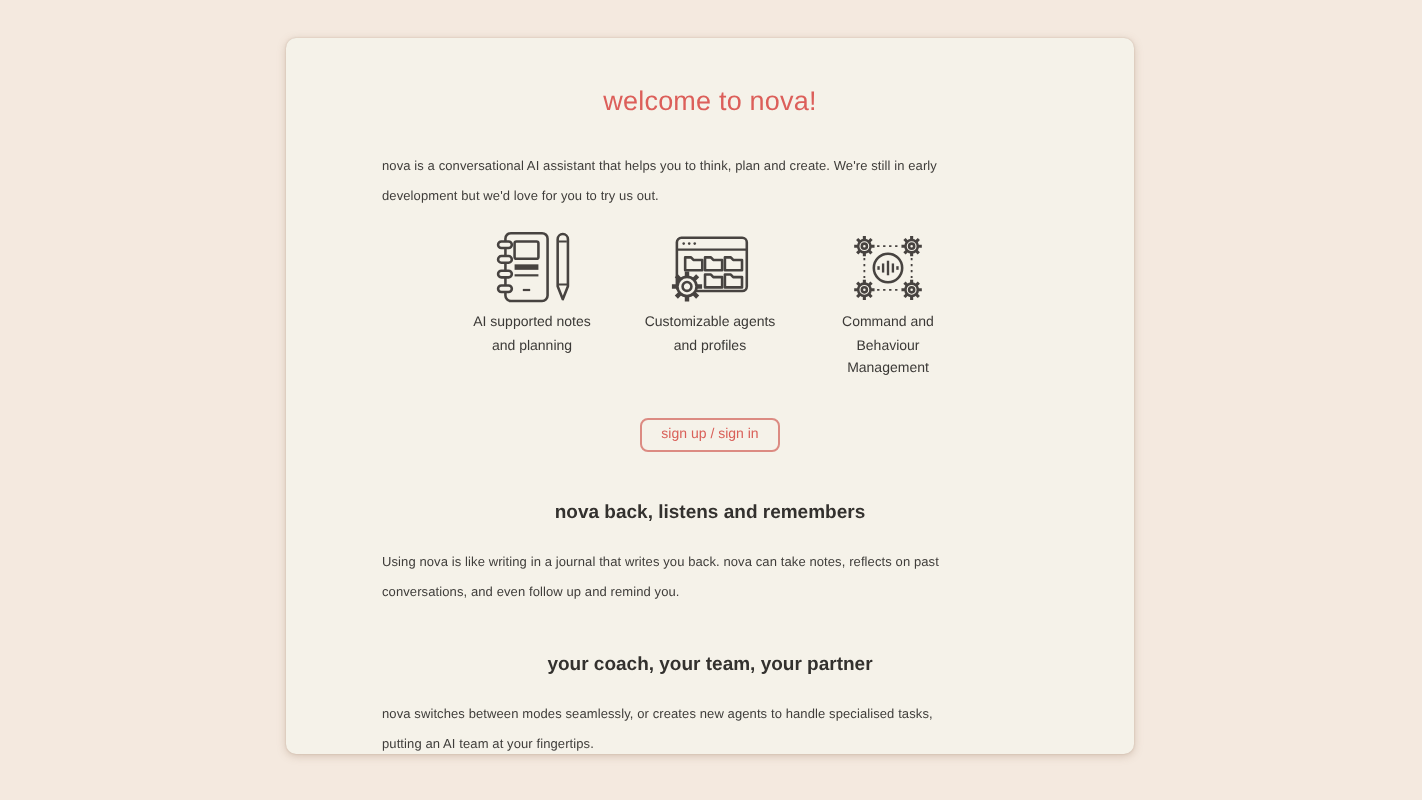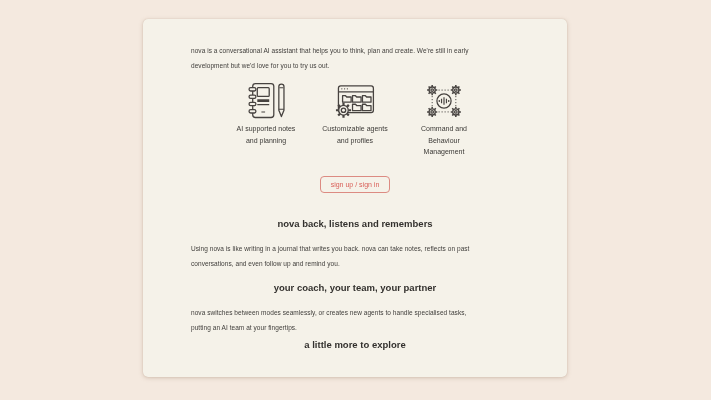--- a/index.html
+++ b/index.html
@@ -72,28 +72,29 @@
     cursor: pointer;
   }
   h2.section-heading {
     font-size: 9.5px;
     font-weight: bold;
     line-height: 12px;
     color: #33312e;
     text-align: center;
   }
   .s1 { margin-top: 25px; margin-bottom: 11px; }
-  .s2 { margin-top: 11px; margin-bottom: 11px; }
+  .s2 { margin-top: 23px; margin-bottom: 11px; }
   .s3 { margin-top: 4px; }
 </style>
 </head>
 <body>
 
 <div class="card">
 
+  <h1 class="title">welcome to nova!</h1>
 
   <p class="para intro">nova is a conversational AI assistant that helps you to think, plan and create. We're still in early
 development but we'd love for you to try us out.</p>
 
   <div class="features">
 
     <div class="feature">
       <div class="icon-box">
         <svg width="44" height="40" viewBox="0 0 48 42">
           <g class="icn">

